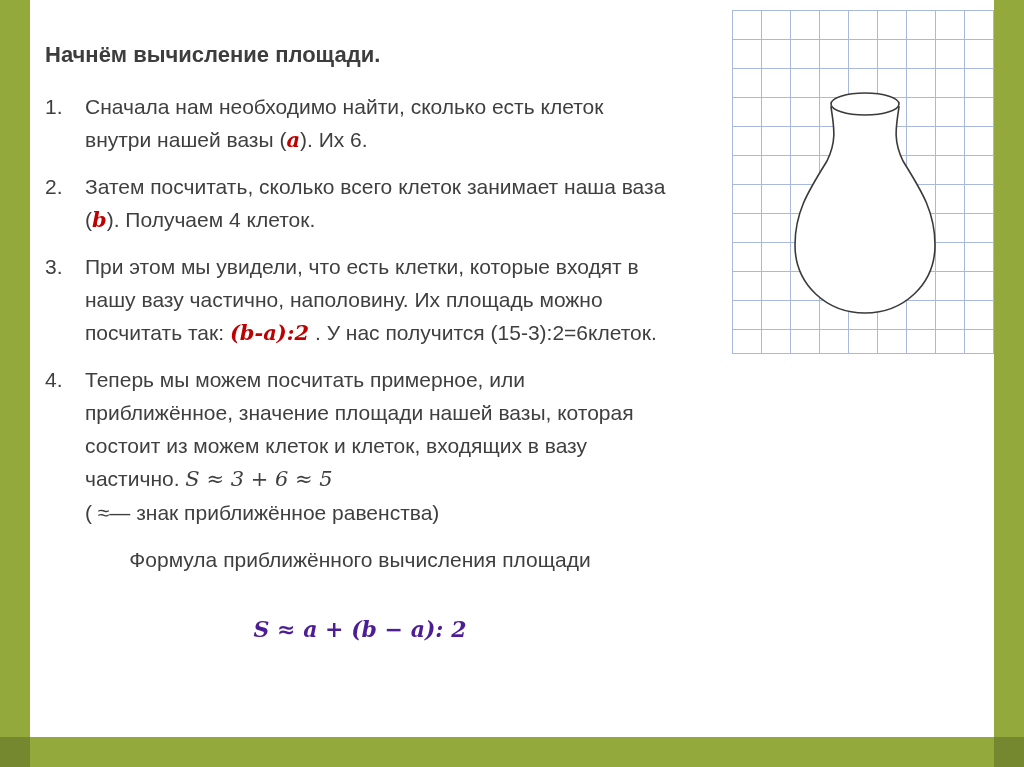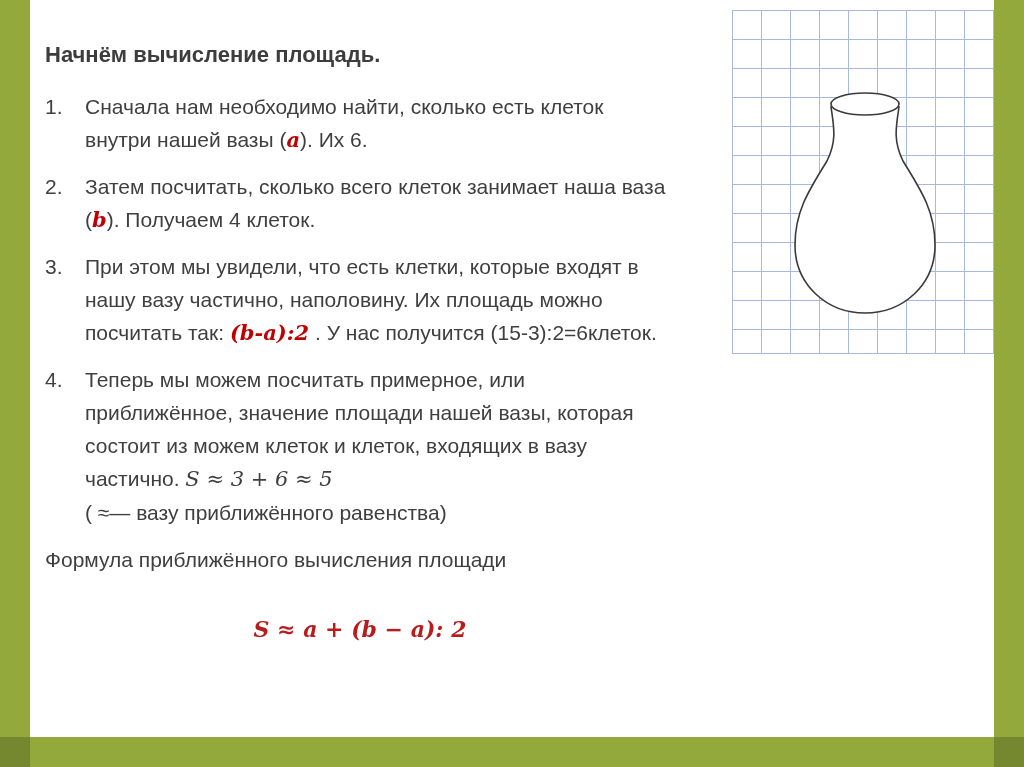--- a/index.html
+++ b/index.html
@@ -42,24 +42,24 @@
   .item .num{flex:none;width:40px;}
   .item .txt{flex:1;}
   .red-math{
     color:#c00000;font-weight:bold;font-style:italic;
     font-family:"DejaVu Serif",serif;
   }
   .inline-math{
     font-family:"DejaVu Serif",serif;font-style:italic;
   }
   .sub-line{padding-left:6px;}
-  .footer-label{margin:4px 0 2px 0;}
+  .footer-label{margin:4px 0 2px 0;text-align:center;}
   .formula{
     text-align:center;
-    color:#b91c1c;font-weight:bold;font-style:italic;
+    color:#4c1d95;font-weight:bold;font-style:italic;
     font-family:"DejaVu Serif",serif;
     font-size:22px;line-height:34px;margin-top:36px;
   }
 </style>
 </head>
 <body>
 
 <div class="slide">
 
   <div class="frame frame-left"></div>
@@ -76,42 +76,42 @@
                C 62 274, 94 302, 132 302
                C 170 302, 202 274, 202 234
                C 202 202, 190 182, 170 150
                C 160 130, 163 116, 166 96 Z" fill="#ffffff" stroke="#3a3a3a" stroke-width="1.6"></path>
       <ellipse cx="132" cy="93" rx="34" ry="11" fill="#ffffff" stroke="#3a3a3a" stroke-width="1.6"></ellipse>
     </svg>
   </div>
 
   <div class="content">
 
-    <h1 class="title">Начнём вычисление площадь.</h1>
+    <h1 class="title">Начнём вычисление площади.</h1>
 
     <div class="item">
       <span class="num">1.</span>
       <span class="txt"><span>Сначала нам необходимо найти, сколько есть клеток внутри нашей вазы (</span><span class="red-math">a</span><span>). Их 6.</span></span>
     </div>
 
     <div class="item">
       <span class="num">2.</span>
       <span class="txt"><span>Затем посчитать, сколько всего клеток занимает наша ваза (</span><span class="red-math">b</span><span>). Получаем 4 клеток.</span></span>
     </div>
 
     <div class="item">
       <span class="num">3.</span>
       <span class="txt"><span>При этом мы увидели, что есть клетки, которые входят в нашу вазу частично, наполовину. Их площадь можно посчитать так: </span><span class="red-math">(b-a):2</span><span> . У нас получится (15-3):2=6клеток.</span></span>
     </div>
 
     <div class="item">
       <span class="num">4.</span>
       <span class="txt">
         <span>Теперь мы можем посчитать примерное, или приближённое, значение площади нашей вазы, которая состоит из можем клеток и клеток, входящих в вазу частично. </span><span class="inline-math">S ≈ 3 + 6 ≈ 5</span>
-        <div>( ≈— вазу приближённого равенства)</div>
+        <div>( ≈— знак приближённое равенства)</div>
       </span>
     </div>
 
     <p class="footer-label">Формула приближённого вычисления площади</p>
 
     <div class="formula">S ≈ a + (b − a): 2</div>
 
   </div>
 
 </div>

